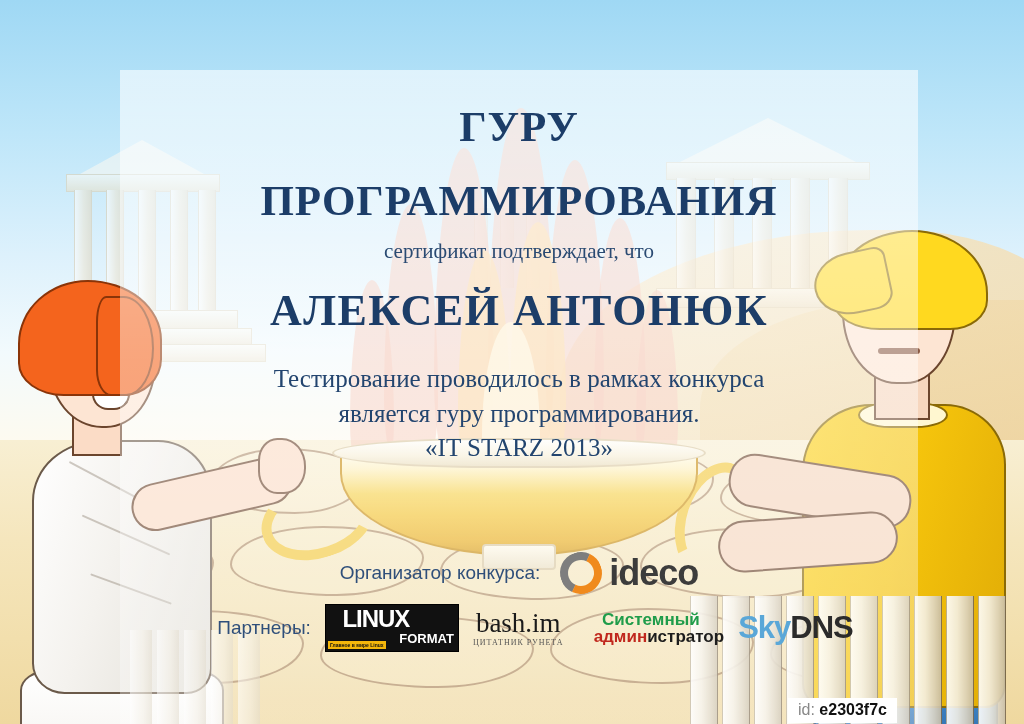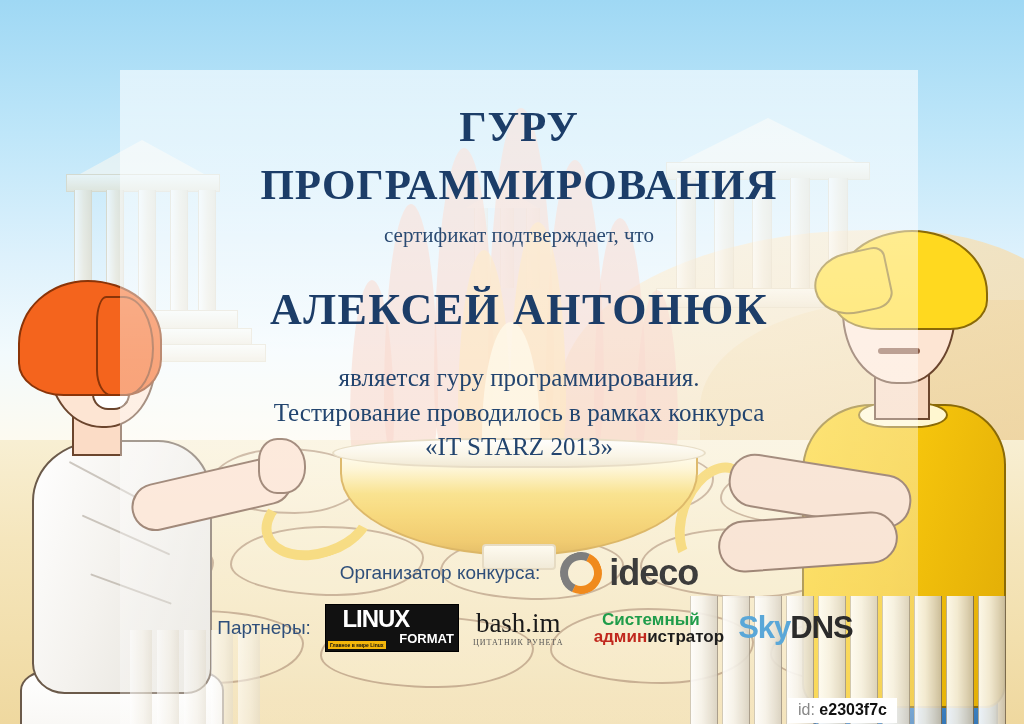--- a/index.html
+++ b/index.html
@@ -117,23 +117,23 @@
   
   .logo{position:absolute;left:14px;top:10px;width:100px;height:78px;}
   .logo-text{position:absolute;left:6px;top:52px;font-family:"Liberation Serif",serif;
     font-weight:bold;font-size:25px;letter-spacing:1px;color:#1b1b1b;}
 
   
   .content{position:absolute;left:120px;top:70px;width:798px;height:654px;text-align:center;}
   .title{color:#1c3d68;font-family:"Liberation Serif",serif;font-weight:bold;
     letter-spacing:1px;line-height:1.06;}
   .title .l1{display:block;font-size:43px;margin-top:34px;}
-  .title .l2{display:block;font-size:43px;margin-top:12px;}
+  .title .l2{display:block;font-size:43px;margin-top:28px;}
   .subtitle{margin-top:16px;font-size:21px;color:#2a4a72;font-family:"Liberation Serif",serif;}
-  .name{margin-top:36px;font-size:44px;font-weight:bold;color:#1c3d68;
+  .name{margin-top:21px;font-size:44px;font-weight:bold;color:#1c3d68;
     font-family:"Liberation Serif",serif;letter-spacing:1.5px;}
   .body{margin-top:26px;font-size:25px;color:#23456f;line-height:1.38;font-family:"Liberation Serif",serif;}
   .body div{white-space:nowrap;}
 
   
   .org-row{position:absolute;left:0;top:482px;width:798px;display:flex;align-items:center;justify-content:center;gap:20px;}
   .org-label{font-family:"Liberation Sans",sans-serif;font-size:19px;color:#2f4f7a;}
   .part-row{position:absolute;left:16px;top:534px;width:798px;display:flex;align-items:center;justify-content:center;gap:14px;}
   .part-label{font-family:"Liberation Sans",sans-serif;font-size:19px;color:#2f4f7a;}
 
@@ -341,22 +341,22 @@
     <div class="title">
       <span class="l1">ГУРУ</span>
       <span class="l2">ПРОГРАММИРОВАНИЯ</span>
     </div>
 
     <div class="subtitle">сертификат подтверждает, что</div>
 
     <div class="name">АЛЕКСЕЙ АНТОНЮК</div>
 
     <div class="body">
+      <div>Тестирование проводилось в рамках конкурса</div>
       <div>является гуру программирования.</div>
-      <div>Тестирование проводилось в рамках конкурса</div>
       <div>«IT STARZ 2013»</div>
     </div>
 
     <div class="org-row">
       <div class="org-label">Организатор конкурса:</div>
       <div class="ideco">
         <div class="ideco-mark">
           <div class="ideco-ring"></div>
           <div class="ideco-ring2"></div>
         </div>

